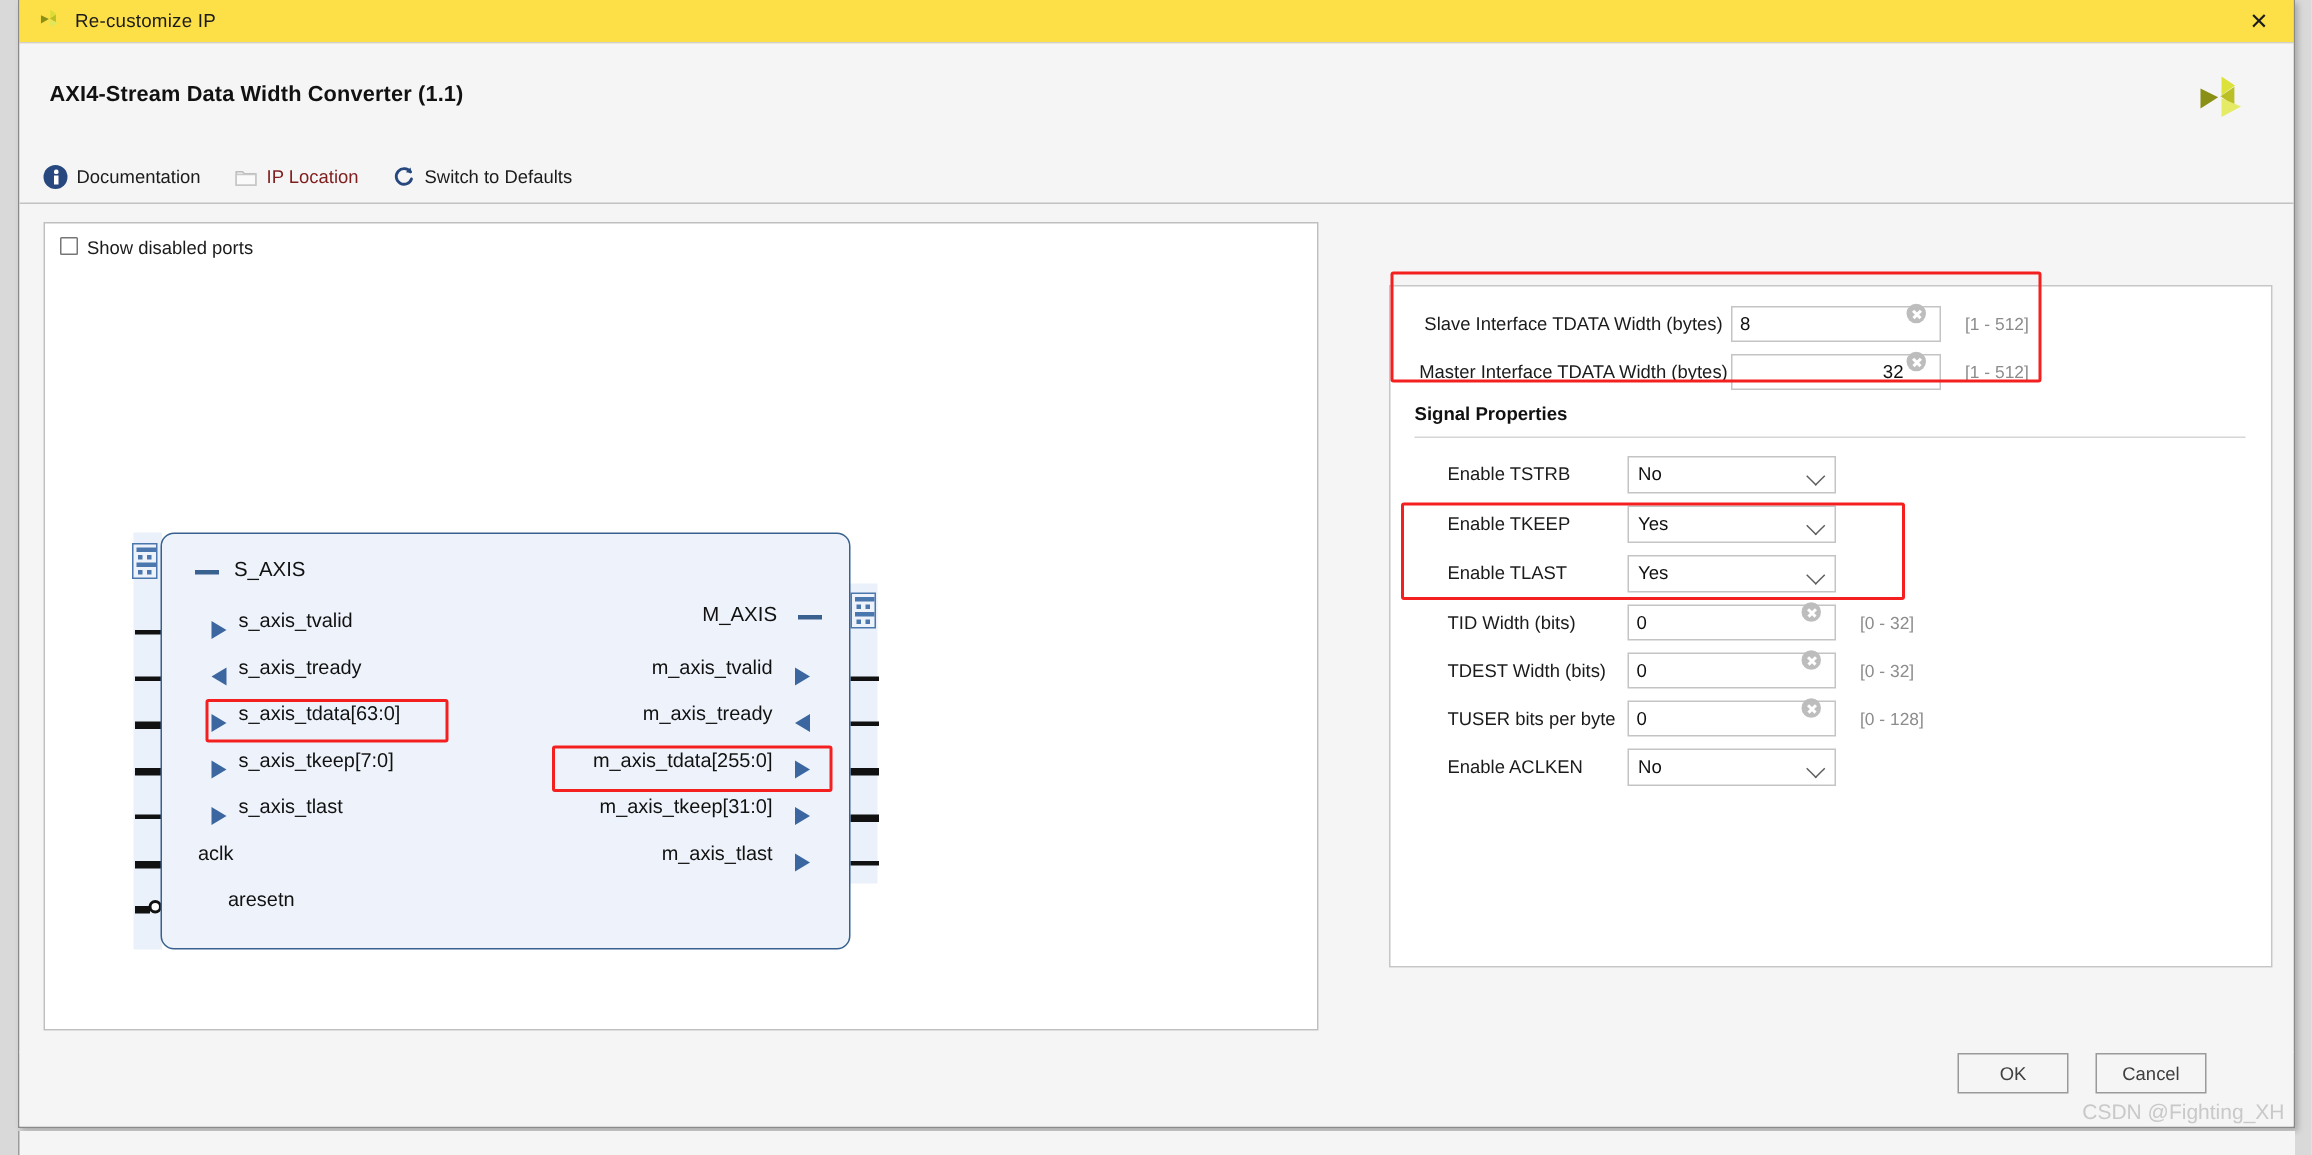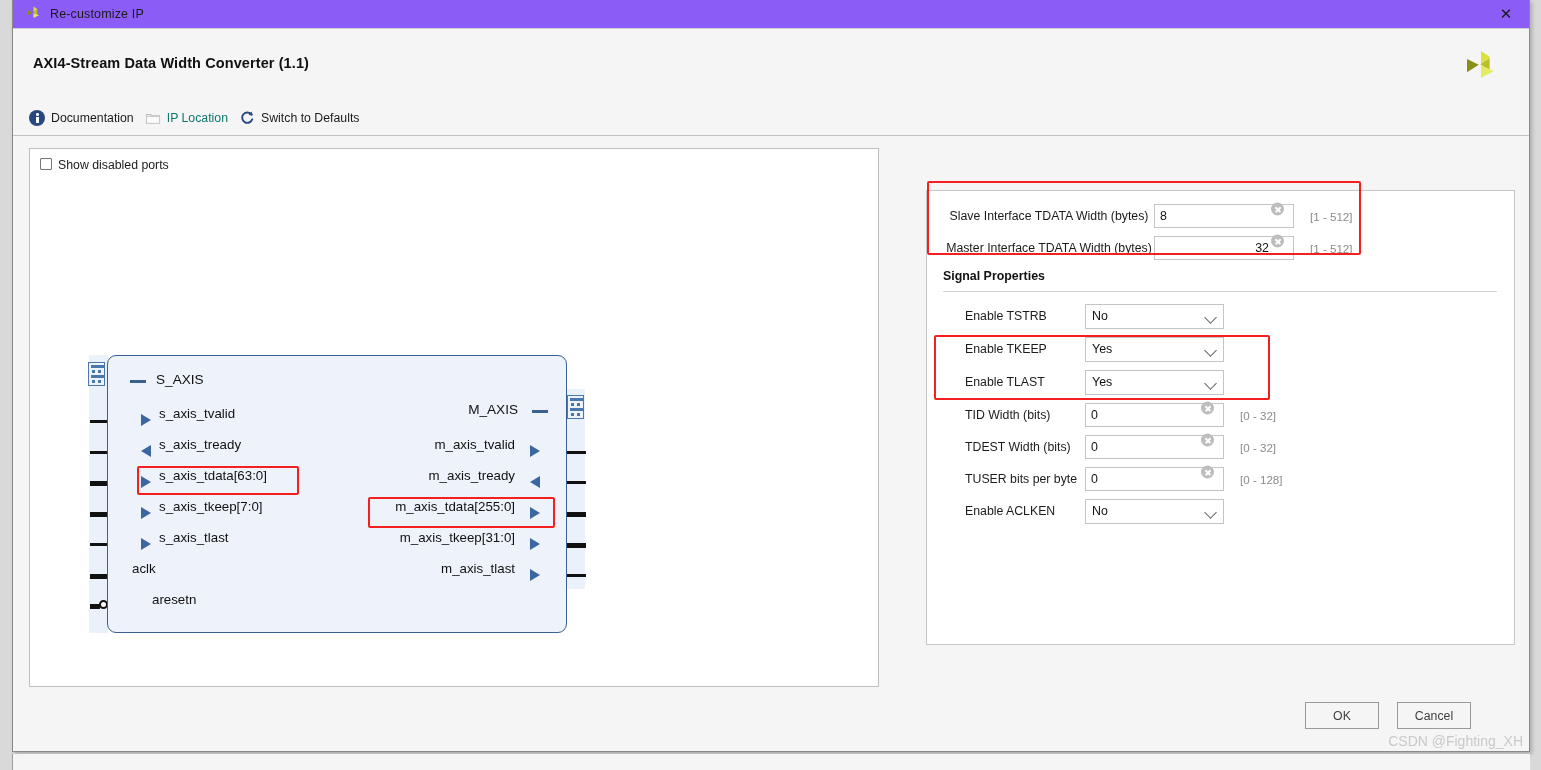--- a/index.html
+++ b/index.html
@@ -20,21 +20,21 @@
     background: #f5f5f5;
     border: 1px solid #8a8a8a;
     border-top: none;
     box-shadow: 2px 2px 4px rgba(0,0,0,.22);
   }
 
   
   #titlebar {
     position: absolute; left: 0; top: 0;
     width: 100%; height: 29px;
-    background: #8b5cf6;
+    background: #fde047;
     border-bottom: 1px solid #cfcfcf;
     display: flex; align-items: center;
   }
   #title-logo { width: 18px; height: 16px; margin-left: 11px; margin-right: 8px; position: relative; }
   #title-text { font-size: 12.5px; color: #1b1b1b; letter-spacing: .15px; }
   #close-btn {
     position: absolute; right: 0; top: 0;
     width: 46px; height: 28px;
     display: flex; align-items: center; justify-content: center;
     font-size: 15px; color: #1b1b1b; cursor: pointer;
@@ -52,29 +52,29 @@
     position: absolute; left: 20px; top: 26px;
     font-size: 14.5px; font-weight: bold; color: #111;
     letter-spacing: .1px;
   }
   #xilinx-logo {
     position: absolute; right: 28px; top: 18px;
     width: 42px; height: 42px;
   }
   #toolbar {
     position: absolute; left: 14px; top: 78px;
-    display: flex; align-items: center; gap: 0px;
+    display: flex; align-items: center; gap: 11px;
     height: 22px;
   }
   .tb-item {
     display: flex; align-items: center; height: 22px;
     padding: 0 9px 0 2px; cursor: pointer;
     font-size: 12.3px; color: #1b1b1b;
   }
-  .tb-item.disabled { color: #0f766e; cursor: default; }
+  .tb-item.disabled { color: #7f1d1d; cursor: default; }
   .tb-ico { width: 16px; height: 16px; margin-right: 6px; position: relative; flex: none; }
 
   
   .ico-info { border-radius: 50%; background: #27477f; }
   .ico-info:before {
     content: ""; position: absolute; left: 7px; top: 3px;
     width: 2.5px; height: 2.5px; border-radius: 50%; background: #fff;
   }
   .ico-info:after {
     content: ""; position: absolute; left: 7px; top: 7px;

